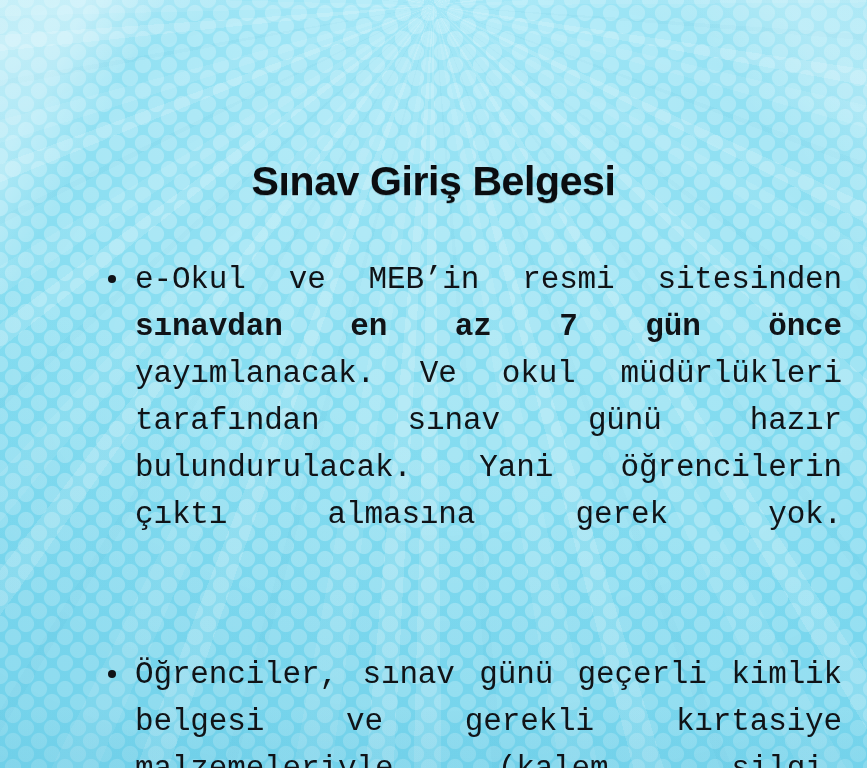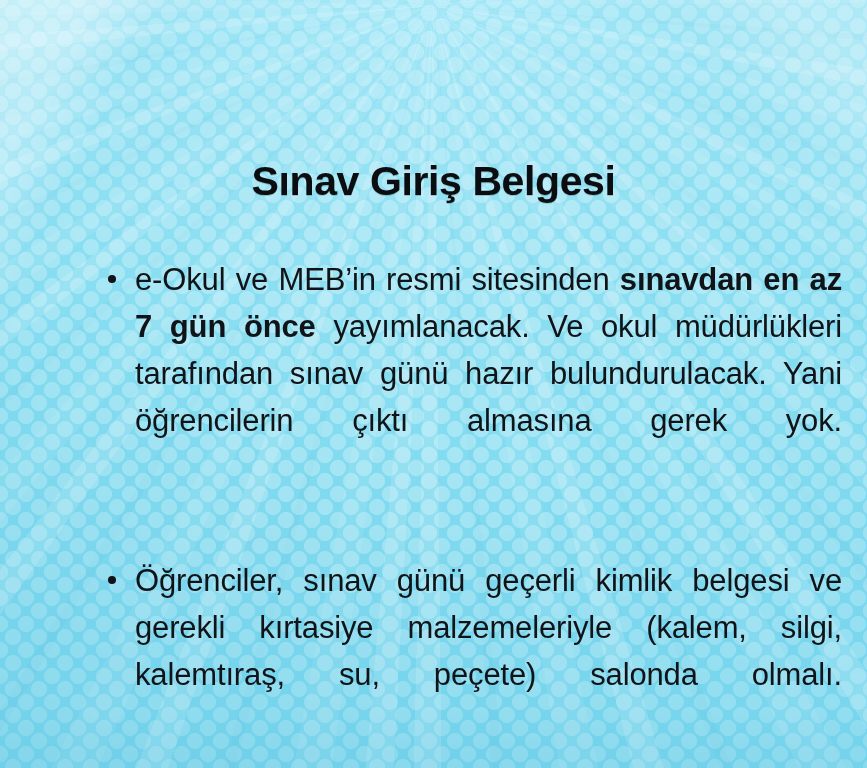--- a/index.html
+++ b/index.html
@@ -111,20 +111,21 @@
 
   .bullet-item {
     position: relative;
     padding-left: 30px;
     color: #101317;
     font-size: 31px;
     line-height: 47px;
     text-align: justify;
     text-justify: inter-word;
     letter-spacing: -0.15px;
+    font-family: Liberation Mono, monospace;
   }
 
   .bullet-item + .bullet-item {
     margin-top: 66px;
   }
 
   .bullet-dot {
     position: absolute;
     left: 3px;
     top: 19px;

